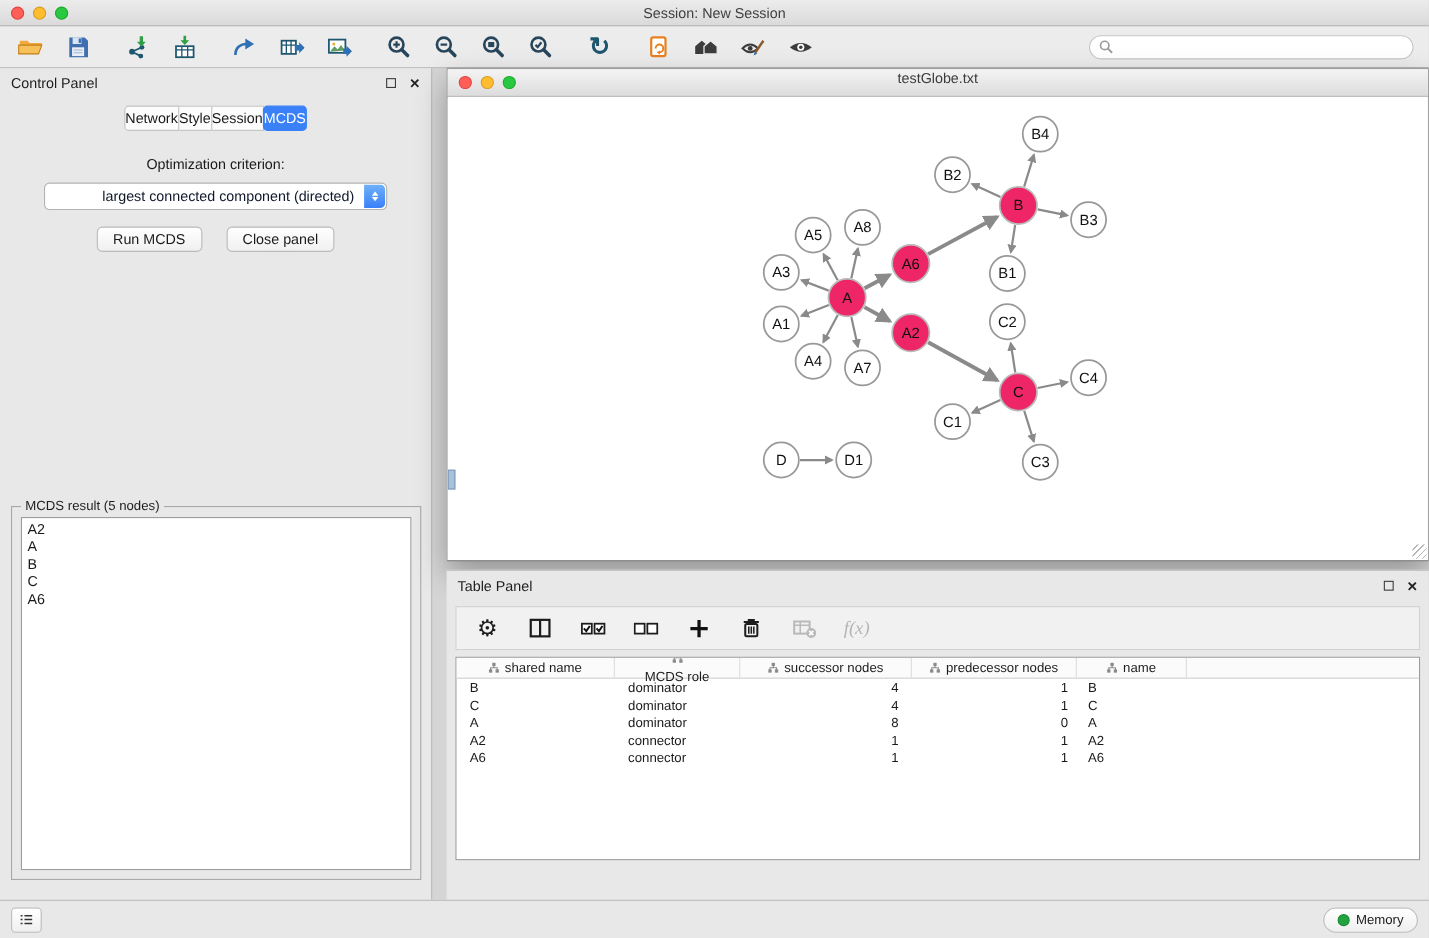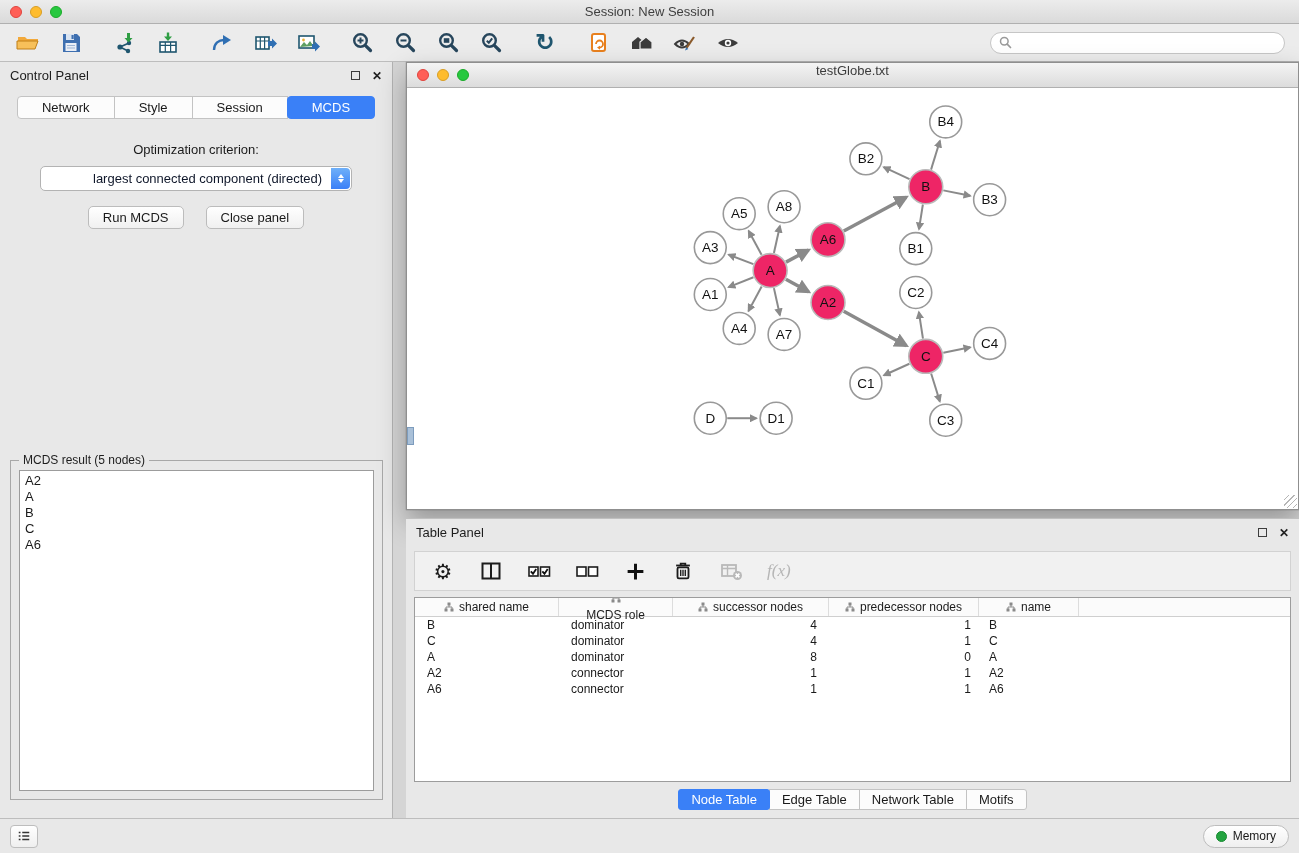--- a/index.html
+++ b/index.html
@@ -30,21 +30,21 @@
   
   .panel-header { height:27px; display:flex; align-items:center; padding:0 10px; font-size:13px; color:#1d1d1d; }
   .panel-controls { margin-left:auto; display:flex; align-items:center; gap:12px; }
   .float-icon { width:9px; height:9px; border:1.5px solid #3c3c3c; display:inline-block; cursor:pointer; }
   .close-x { font-size:12px; font-weight:bold; color:#222; cursor:pointer; line-height:1; }
 
   
   .control-panel { position:absolute; left:0; top:62px; width:393px; height:756px; background:#e8e8e8;
     border-right:1px solid #b3b3b3; }
   .cp-tabs { display:flex; justify-content:center; margin-top:7px; }
-  .cp-tab { padding:3px 24px; font-size:13px; color:#1a1a1a; background:#fcfcfc; border:1px solid #c3c3c3;
+  .cp-tab { padding:3px 0; font-size:13px; color:#1a1a1a; background:#fcfcfc; border:1px solid #c3c3c3;
     margin-left:-1px; cursor:pointer; }
   .cp-tab:first-child { border-radius:4px 0 0 4px; margin-left:0; }
   .cp-tab:last-child { border-radius:0 4px 4px 0; }
   .cp-tab.active { background:var(--accent); border-color:var(--accent); color:#fff; border-radius:4px; position:relative; z-index:1; }
   .opt-label { text-align:center; margin-top:23px; font-size:13px; }
   .combo { width:312px; height:25px; margin:9px auto 0; background:#fff; border:1px solid #b3b3b3;
     border-radius:5px; display:flex; align-items:center; padding-left:9px; position:relative; cursor:pointer; }
   .combo-value { font-size:13px; color:#0f172a;padding-left:43px; }
   .combo-stepper { position:absolute; right:1px; top:1px; bottom:1px; width:19px; border-radius:0 4px 4px 0;
     background:linear-gradient(#6fb0f9,var(--accent)); display:flex; flex-direction:column; align-items:center; justify-content:center; gap:1px; }
@@ -525,26 +525,20 @@
         <div class="trow">
           <div class="td c0">A6</div>
           <div class="td c1">connector</div>
           <div class="td c2">1</div>
           <div class="td c3">1</div>
           <div class="td c4">A6</div>
           <div class="td filler"></div>
         </div>
       </div>
   </div>
-  <div class="tp-tabs">
-      <div class="tp-tab active">Node Table</div>
-      <div class="tp-tab">Edge Table</div>
-      <div class="tp-tab">Network Table</div>
-      <div class="tp-tab">Motifs</div>
-    </div>
 </div>
 
 <div class="status-bar">
   <span class="list-btn">
       <svg width="16" height="14" viewBox="0 0 18 16">
         <path d="M3 4h2M7 4h8M3 8h2M7 8h8M3 12h2M7 12h8" stroke="#333" stroke-width="1.6"></path>
       </svg>
     </span>
   <span class="memory-btn">
     <span class="memory-dot"></span>

